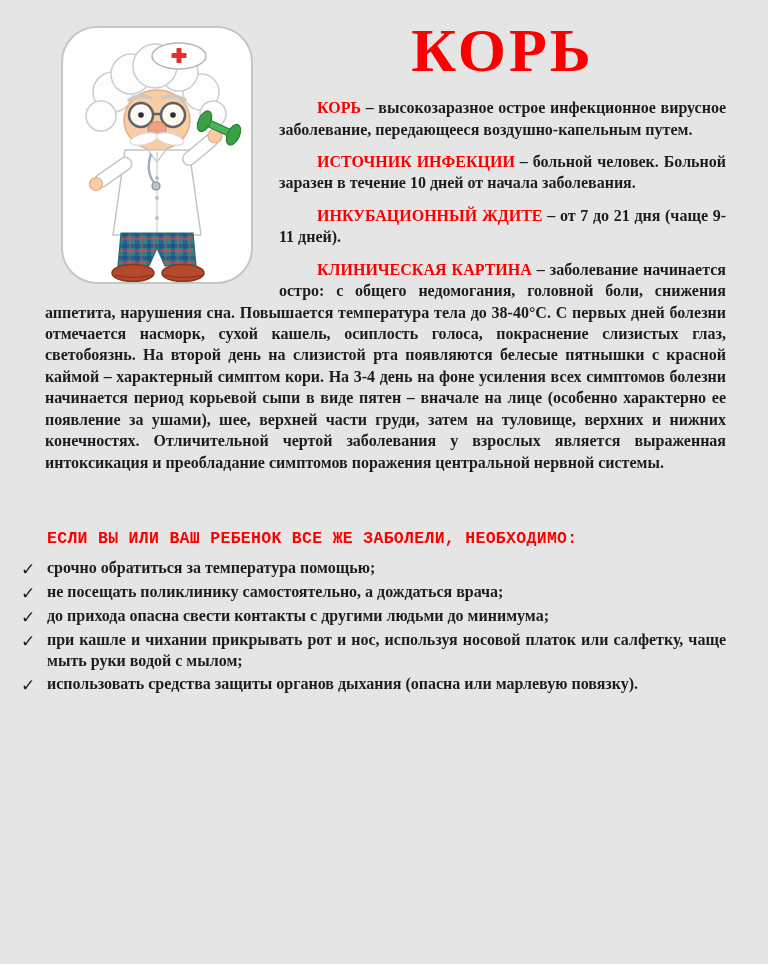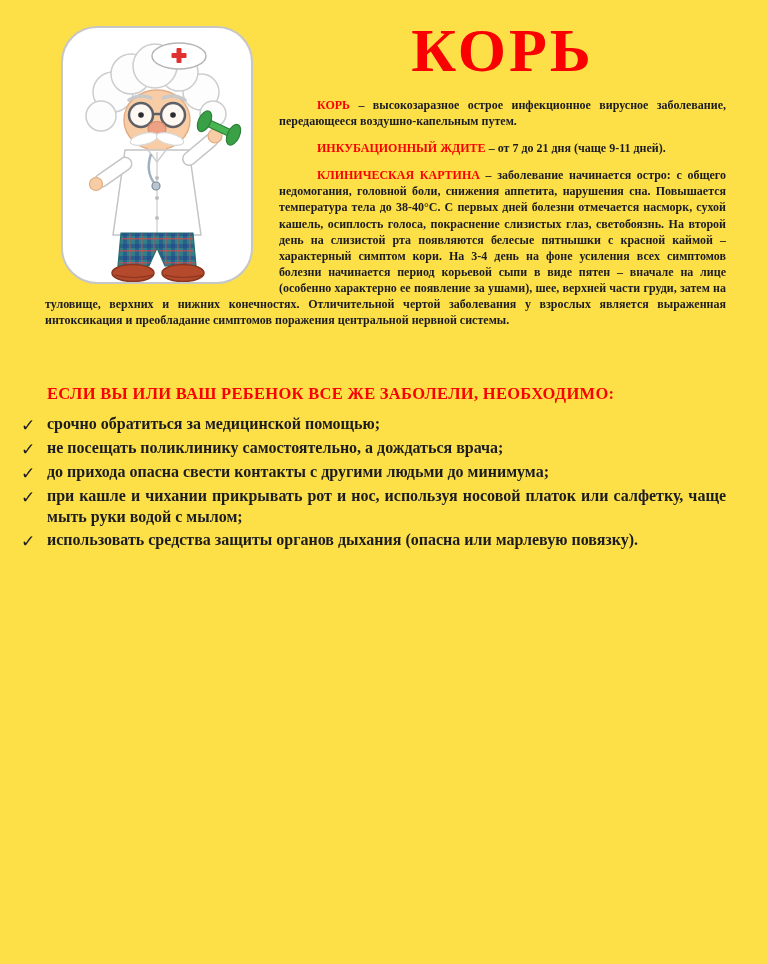--- a/index.html
+++ b/index.html
@@ -1,21 +1,21 @@
 <!DOCTYPE html>
 <html lang="ru"><head>
 <meta charset="utf-8">
 <style>
   html,body{margin:0;padding:0;background:#ffffff;}
   .page{
     position:relative;
     width:768px;height:964px;
     box-sizing:border-box;
     padding:24px 42px 0 45px;
-    background:#fde047;
+    background:#e5e5e5;
     font-family:"Liberation Serif","DejaVu Serif",serif;
     font-weight:bold;
     color:#1b1b22;
     overflow:hidden;
   }
   .doctor-frame{
     float:left;
     width:192px;height:258px;
     margin:2px 26px 8px 16px;
     border:2px solid #c6c6c6;
@@ -28,31 +28,32 @@
     margin:-6px 0 14px 0;
     text-align:center;
     font-size:62px;
     line-height:1.05;
     letter-spacing:3px;
     color:#fa0000;
     font-weight:bold;
   }
   p.para{
     margin:0 0 11px 0;
-    font-size:12px;
+    font-size:16px;
     line-height:1.34;
     text-align:justify;
     text-indent:38px;
   }
   .hdr{color:#fa0000;}
   .alert-header{
     margin:56px 0 10px 2px;
     color:#fa0000;
     font-size:16.5px;
     letter-spacing:0.3px;
+    font-family:Liberation Mono, monospace;
   }
   .checklist{margin-left:-24px;}
   .check-row{
     display:flex;
     align-items:flex-start;
     margin-bottom:2px;
   }
   .check-mark{
     flex:0 0 26px;
     font-size:17px;
@@ -164,40 +165,44 @@
     </svg>
   </div>
 
   <h1 class="title">КОРЬ</h1>
 
   <p class="para">
     <span class="hdr">КОРЬ</span>
     <span>– высокозаразное острое инфекционное вирусное заболевание, передающееся воздушно-капельным путем.</span>
   </p>
 
+  <p class="para">
+    <span class="hdr">ИСТОЧНИК ИНФЕКЦИИ</span>
+    <span>– больной человек. Больной заразен в течение 10 дней от начала заболевания.</span>
+  </p>
 
   <p class="para">
     <span class="hdr">ИНКУБАЦИОННЫЙ ЖДИТЕ</span>
     <span>– от 7 до 21 дня (чаще 9-11 дней).</span>
   </p>
 
 
   <p class="para">
     <span class="hdr">КЛИНИЧЕСКАЯ КАРТИНА</span>
     <span>– заболевание начинается остро: с общего недомогания, головной боли, снижения аппетита, нарушения сна. Повышается температура тела до 38-40°С. С первых дней болезни отмечается насморк, сухой кашель, осиплость голоса, покраснение слизистых глаз, светобоязнь. На второй день на слизистой рта появляются белесые пятнышки с красной каймой – характерный симптом кори. На 3-4 день на фоне усиления всех симптомов болезни начинается период корьевой сыпи в виде пятен – вначале на лице (особенно характерно ее появление за ушами), шее, верхней части груди, затем на туловище, верхних и нижних конечностях. Отличительной чертой заболевания у взрослых является выраженная интоксикация и преобладание симптомов поражения центральной нервной системы.</span>
   </p>
 
 
 
   <div class="alert-header">ЕСЛИ ВЫ ИЛИ ВАШ РЕБЕНОК ВСЕ ЖЕ ЗАБОЛЕЛИ, НЕОБХОДИМО:</div>
 
   <div class="checklist">
     <div class="check-row">
       <span class="check-mark">✓</span>
-      <div class="check-text">срочно обратиться за медицинской помощью;</div>
+      <div class="check-text">срочно обратиться за температура помощью;</div>
     </div>
     <div class="check-row">
       <span class="check-mark">✓</span>
       <div class="check-text">не посещать поликлинику самостоятельно, а дождаться врача;</div>
     </div>
     <div class="check-row">
       <span class="check-mark">✓</span>
       <div class="check-text">до прихода опасна свести контакты с другими людьми до минимума;</div>
     </div>
     <div class="check-row">

